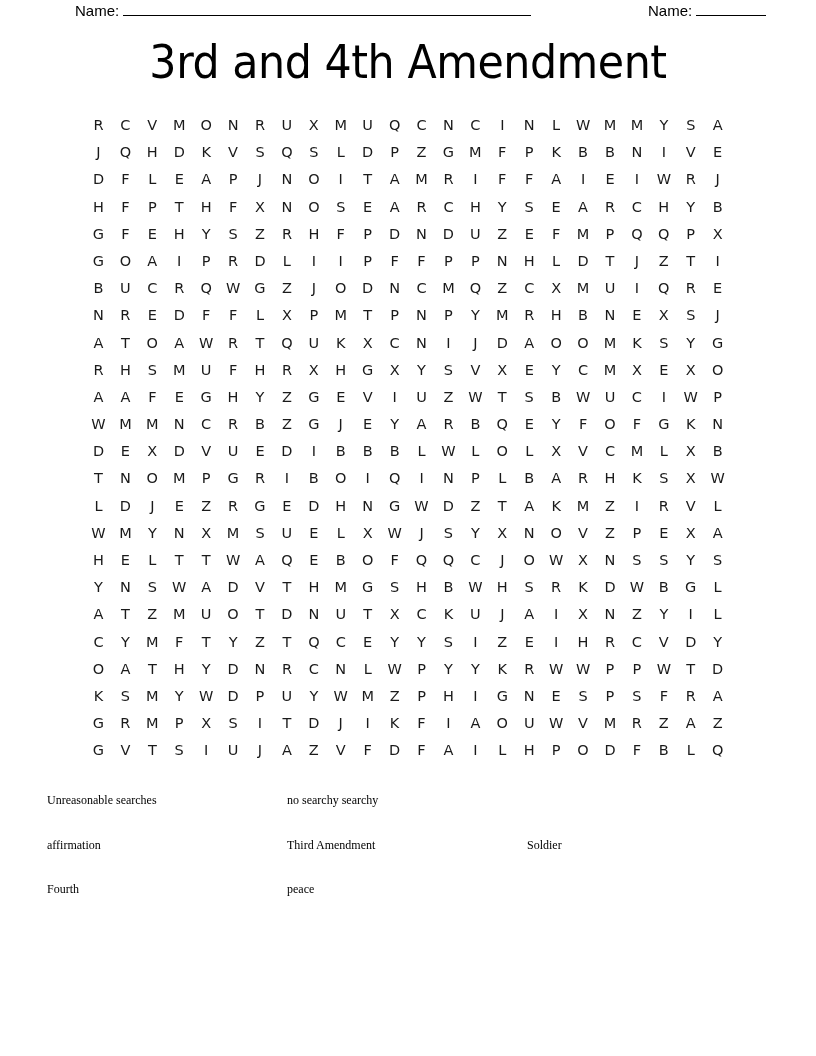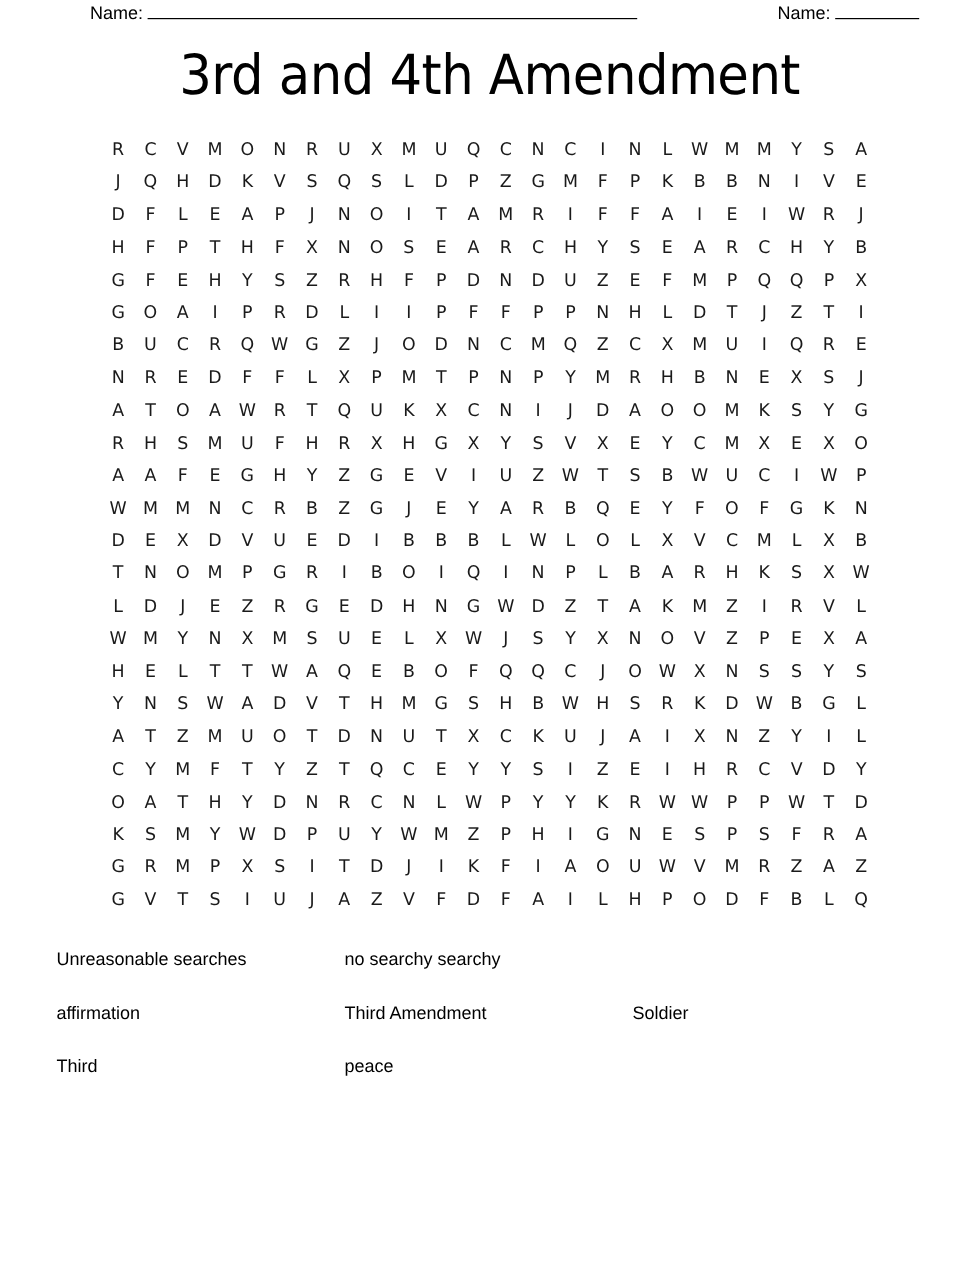--- a/index.html
+++ b/index.html
@@ -102,22 +102,22 @@
     left: 47px;
     top: 778px;
     width: 740px;
   }
   .word-row {
     display: flex;
     height: 44.5px;
     align-items: center;
   }
   .word {
-    font-family: Liberation Sans, sans-serif;
-    font-size: 15px;
+    font-family: Liberation Serif, serif;
+    font-size: 12px;
     line-height: 22px;
     white-space: nowrap;
   }
   .word.col1 { width: 240px; }
   .word.col2 { width: 240px; }
   .word.col3 { width: 240px; }
 </style>
 </head>
 <body>
 
@@ -765,16 +765,16 @@
     <div class="word-row">
       <span class="word col1">Unreasonable searches</span>
       <span class="word col2">no searchy searchy</span>
     </div>
     <div class="word-row">
       <span class="word col2">affirmation</span>
       <span class="word col1">Third Amendment</span>
       <span class="word col3">Soldier</span>
     </div>
     <div class="word-row">
-      <span class="word col1">Third</span>
+      <span class="word col1">Fourth</span>
       <span class="word col2">peace</span>
     </div>
   </div>
 
 </body></html>

